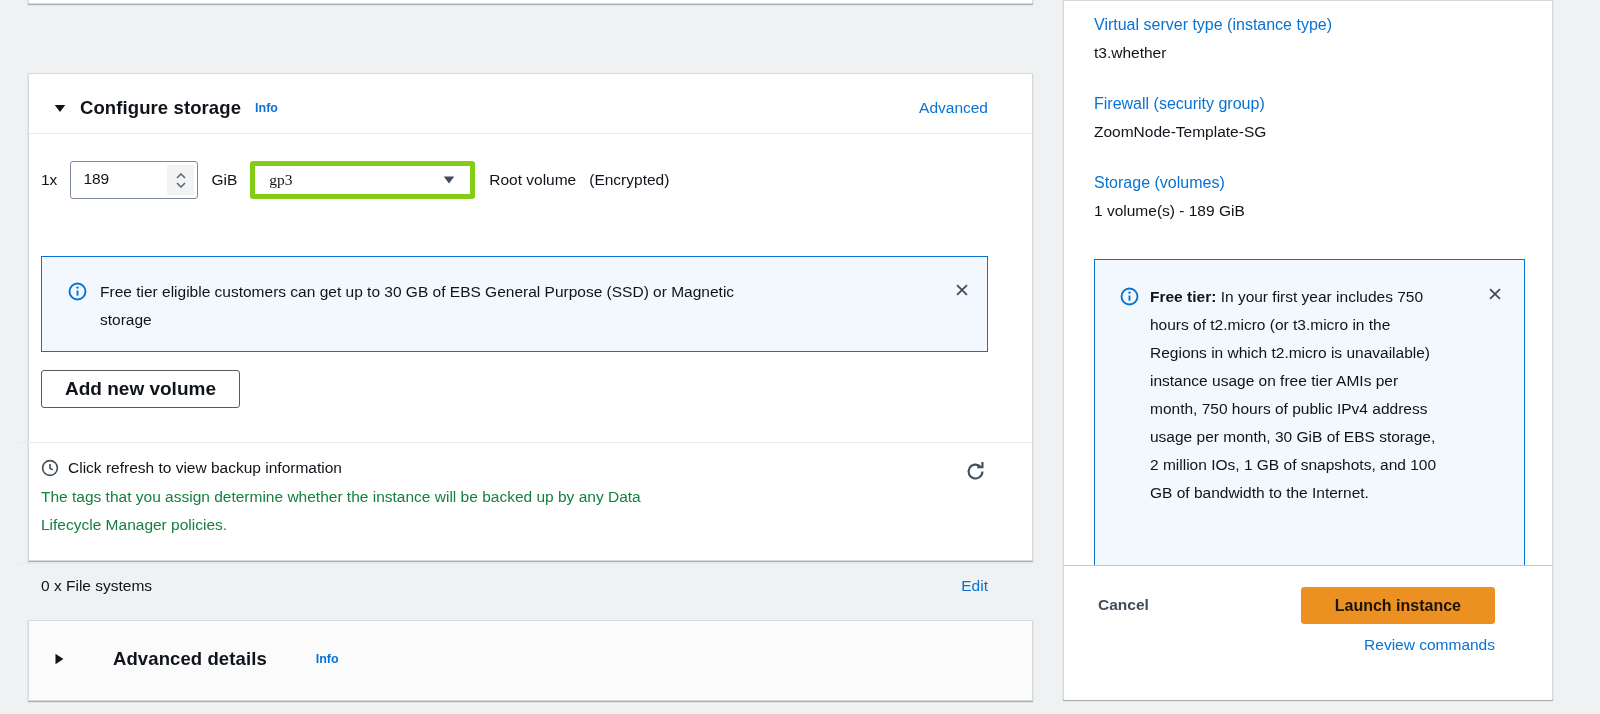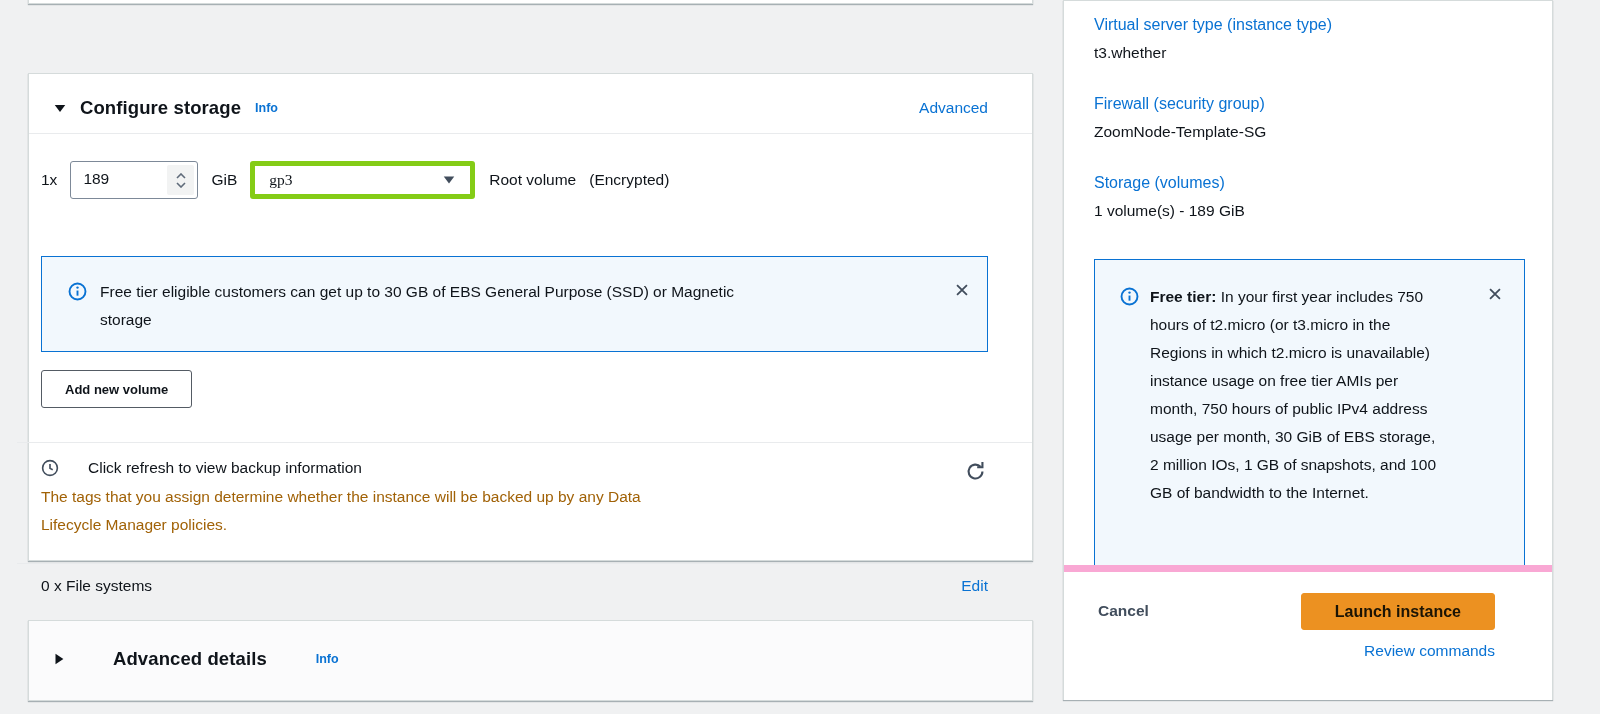--- a/index.html
+++ b/index.html
@@ -32,47 +32,47 @@
   .type-select{width:225px;height:38px;border:5px solid #84cc16;border-radius:3px;margin:0 14px 0 13px;display:flex;align-items:center;padding:0 14px;background:#fff;box-sizing:border-box;cursor:pointer;flex:none;font-family:Liberation Serif, serif;}
   .type-select .caret{margin-left:auto;display:inline-flex;}
   .root-label{margin-left:0;}
   .encrypted-label{margin-left:13px;}
 
   .alert{margin-top:57px;border:1px solid #0972d3;background:#f2f8fd;display:flex;align-items:flex-start;padding:21px 16px 17px 26px;box-sizing:border-box;}
   .alert-icon{flex:none;margin-top:4px;display:inline-flex;}
   .alert-text{margin:0 0 0 13px;max-width:672px;line-height:28px;}
   .alert-close{margin-left:auto;margin-top:3px;cursor:pointer;display:inline-flex;background:none;border:none;padding:0;}
 
-  .btn-secondary{margin-top:18px;height:38px;padding:0 23px;background:#fff;border:1px solid #545b64;border-radius:3px;font-family:inherit;font-size:13px;font-weight:700;color:#0f141a;cursor:pointer;}
+  .btn-secondary{margin-top:18px;height:38px;padding:0 23px;background:#fff;border:1px solid #545b64;border-radius:3px;font-family:inherit;font-size:19px;font-weight:700;color:#0f141a;cursor:pointer;}
 
   .divider{border:none;border-top:1px solid #e9ebed;margin:34px -44px 0 -24px;}
   .divider.fs{margin-top:25px;}
 
   .backup{margin-top:16px;position:relative;}
-  .backup-head{display:flex;align-items:flex-start;gap:20px;}
+  .backup-head{display:flex;align-items:flex-start;}
   .backup-head .clock{flex:none;margin-right:9px;display:inline-flex;}
-  .backup-desc{color:#a16207;line-height:27.5px;margin:6px 0 0;max-width:600px;}
+  .backup-desc{color:#15803d;line-height:27.5px;margin:6px 0 0;max-width:600px;}
   .refresh-btn{position:absolute;right:2px;top:2px;background:none;border:none;padding:0;cursor:pointer;display:inline-flex;}
 
   .fs-row{display:flex;align-items:center;margin-top:13px;}
   .edit-link{margin-left:auto;color:#0972d3;cursor:pointer;}
 
   
   #panel{position:absolute;left:1063px;top:0;width:490px;height:700px;background:#fff;border:1px solid #d5dbdb;box-shadow:0 1px 1px rgba(0,28,36,.30);box-sizing:border-box;}
   .panel-scroll{height:564px;overflow:hidden;padding:15px 26px 0 30px;box-sizing:border-box;}
   .field{margin-bottom:33px;}
   .field-label{color:#0972d3;font-size:16px;margin-bottom:10px;cursor:pointer;}
   .field-value{font-size:15.5px;}
 
   .freetier{border:1px solid #0972d3;background:#f2f8fd;width:431px;height:332px;box-sizing:border-box;display:flex;align-items:flex-start;padding:23px 20px 0 25px;margin-top:39px;}
   .freetier-icon{flex:none;margin-top:4px;display:inline-flex;}
   .freetier-text{margin:0 0 0 11px;width:292px;line-height:28px;}
   .freetier-close{margin-left:auto;margin-top:2px;cursor:pointer;display:inline-flex;background:none;border:none;padding:0;}
 
-  .panel-footer{position:absolute;left:0;right:0;top:564px;height:135px;background:#fff;border-top:7px solid #f9a8d4;display:flex;align-items:flex-start;padding:21px 57px 0 34px;box-sizing:border-box;}
+  .panel-footer{position:absolute;left:0;right:0;top:564px;height:135px;background:#fff;border-top:1px solid #f9a8d4;display:flex;align-items:flex-start;padding:21px 57px 0 34px;box-sizing:border-box;}
   .cancel-link{font-weight:700;color:#414d5c;margin-top:9px;cursor:pointer;}
   .footer-right{margin-left:auto;display:flex;flex-direction:column;align-items:flex-end;}
   .btn-primary{height:37px;padding:0 33px;background:#ec9121;border:1px solid #ec9121;border-radius:3px;font-family:inherit;font-size:16px;font-weight:700;color:#1b1405;cursor:pointer;}
   .review-link{margin-top:12px;color:#0972d3;font-size:15.5px;cursor:pointer;}
   b{font-weight:700;}
 </style>
 </head>
 <body>
 
 <div id="prev-card-edge" class="card"></div>

